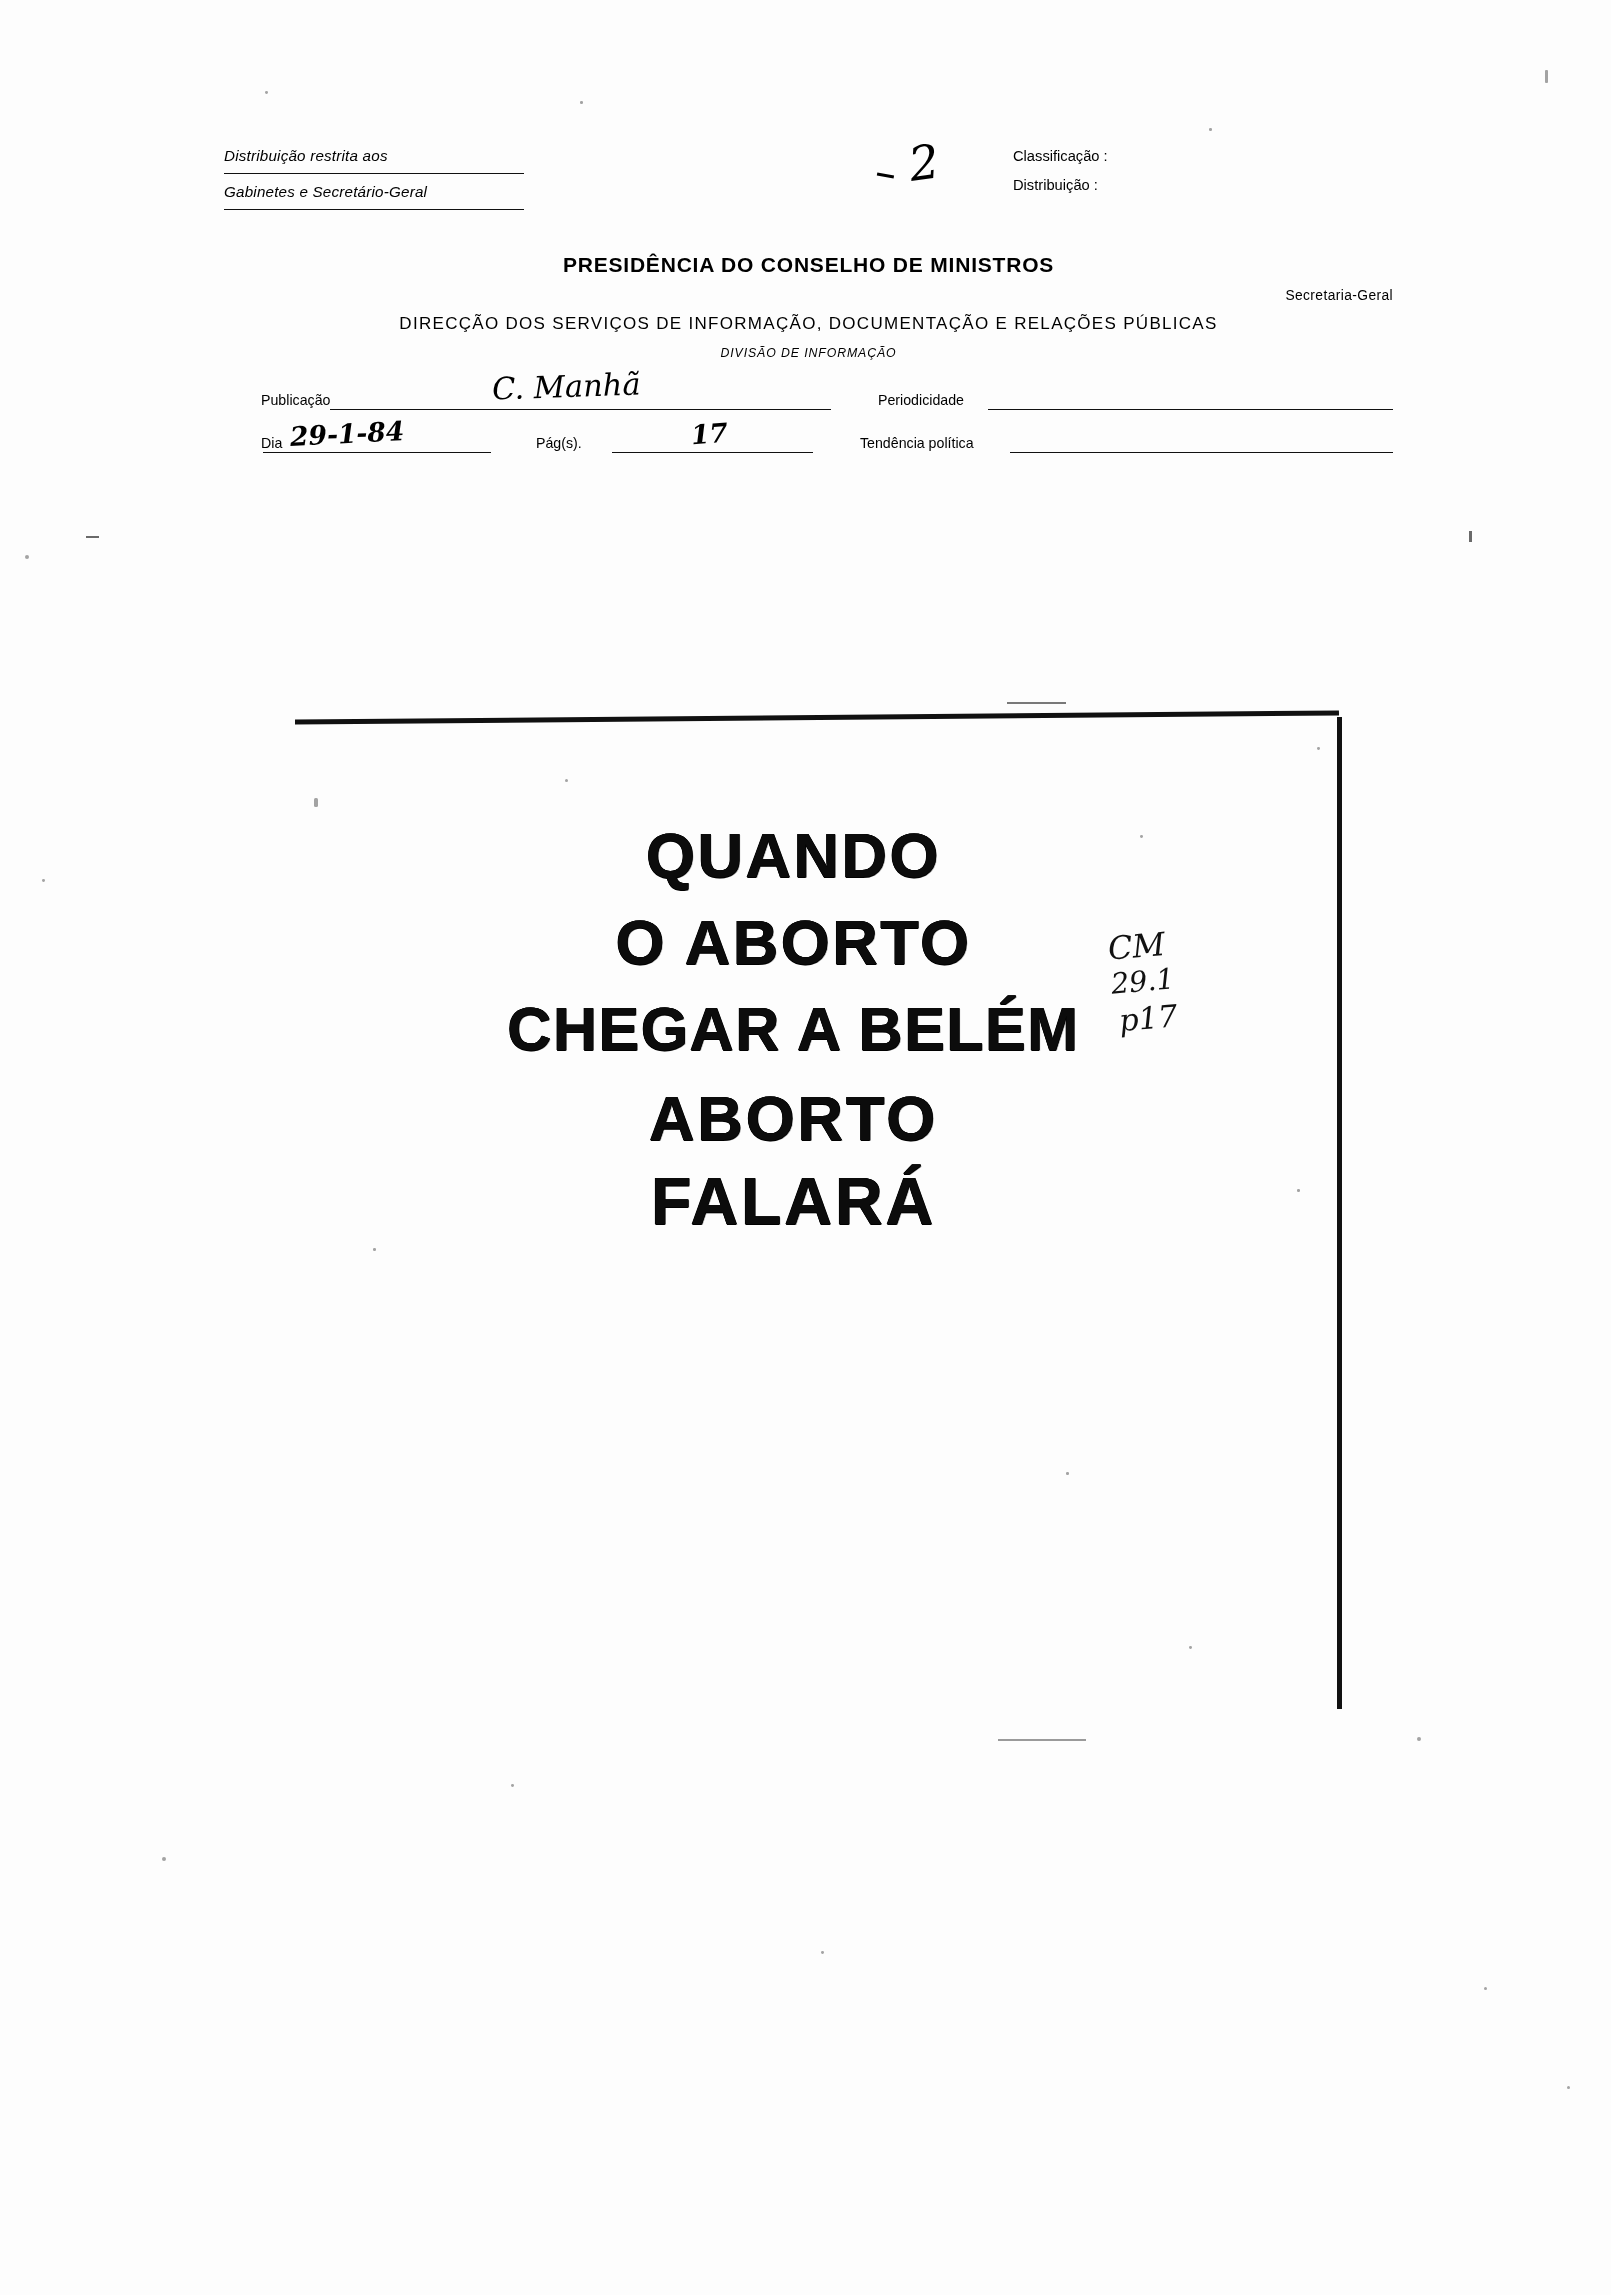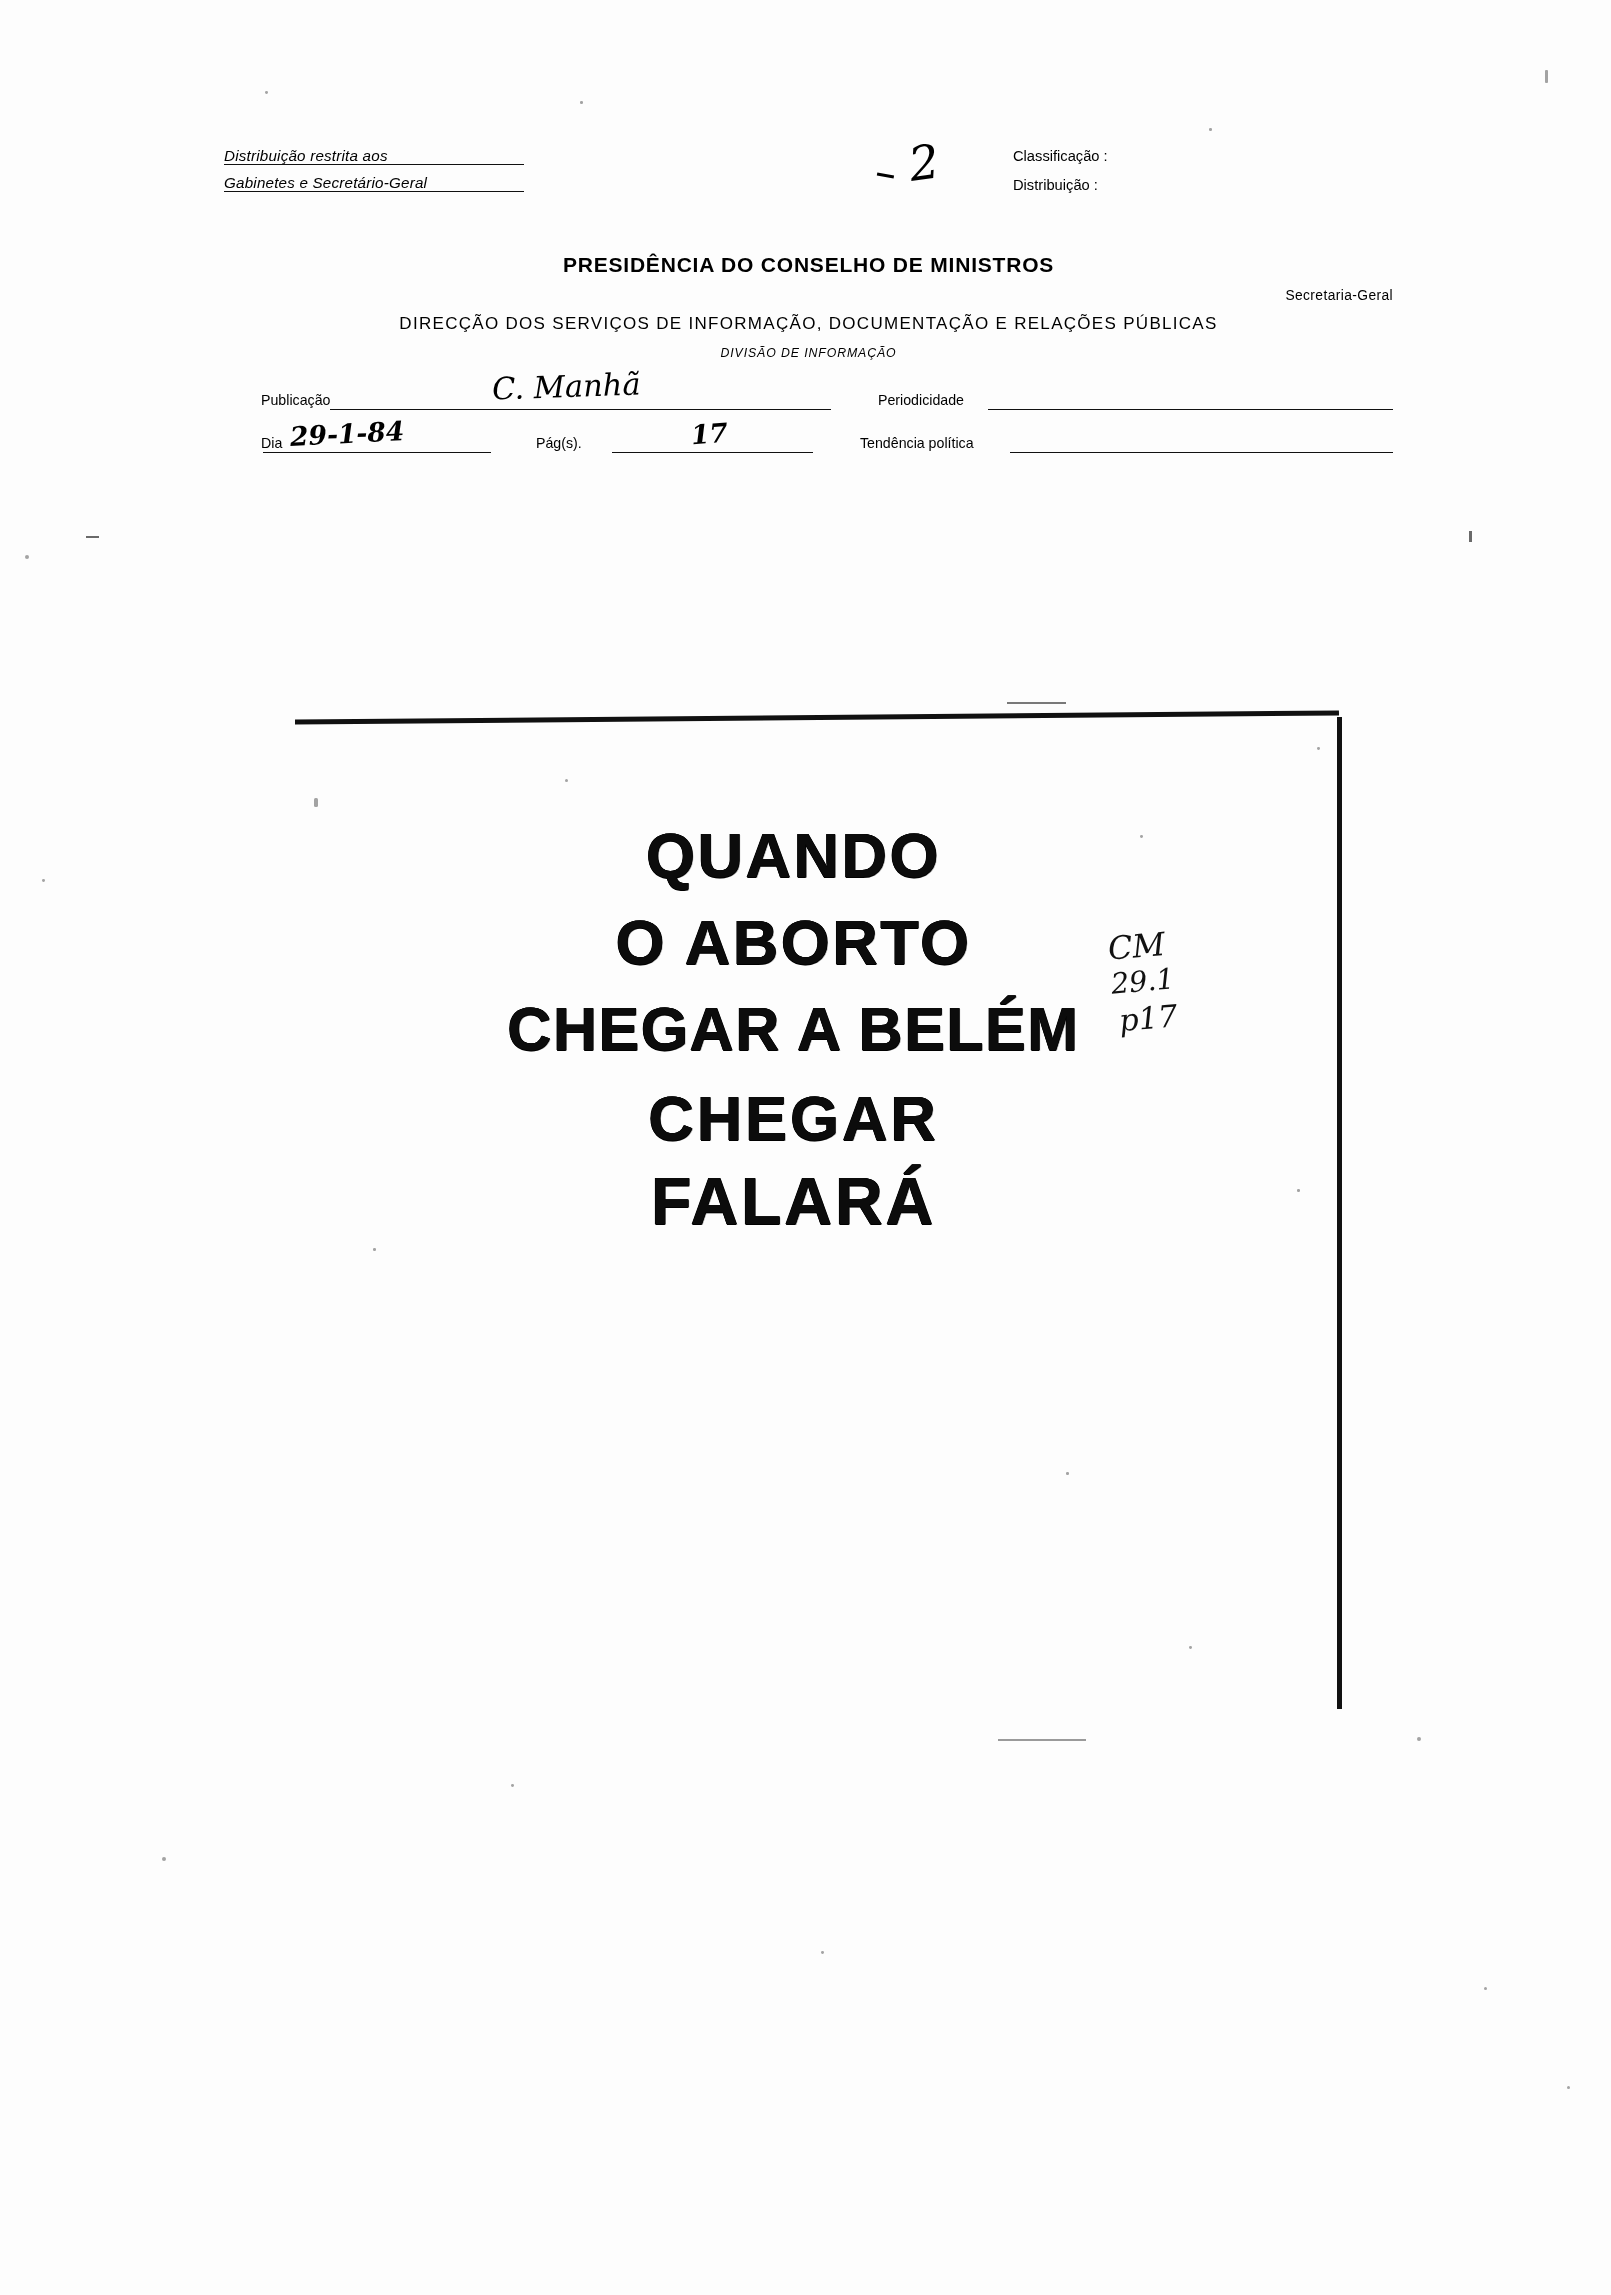--- a/index.html
+++ b/index.html
@@ -42,21 +42,21 @@
   .restrict {
     position: absolute;
     left: 0;
     top: 0;
     width: 300px;
   }
   .restrict .line {
     font-style: italic;
     font-size: 15.2px;
     letter-spacing: 0.2px;
-    padding-bottom: 0;
+    padding-bottom: 9px;
     border-bottom: 1px solid #111;
     white-space: nowrap;
   }
   .restrict .line + .line {
     margin-top: 8.8px;
   }
 
   .class-block {
     position: absolute;
     left: 789px;
@@ -325,21 +325,21 @@
   </div>
 
   <div class="clipping">
     <div class="clip-top"></div>
     <div class="clip-right"></div>
 
     <div class="headline">
       <span class="hl hl1">QUANDO</span>
       <span class="hl hl2">O ABORTO</span>
       <span class="hl hl3">CHEGAR A BELÉM</span>
-      <span class="hl hl4">CHEGAR</span>
+      <span class="hl hl4">ABORTO</span>
       <span class="hl hl5">FALARÁ</span>
     </div>
 
     <div class="annot">
       <span class="a1">CM</span>
       <span class="a2">29.1</span>
       <span class="a3">p17</span>
     </div>
 
     <div class="edge-mark" style="left:712px;top:1.5px;width:59px;height:2px;opacity:.6;"></div>

